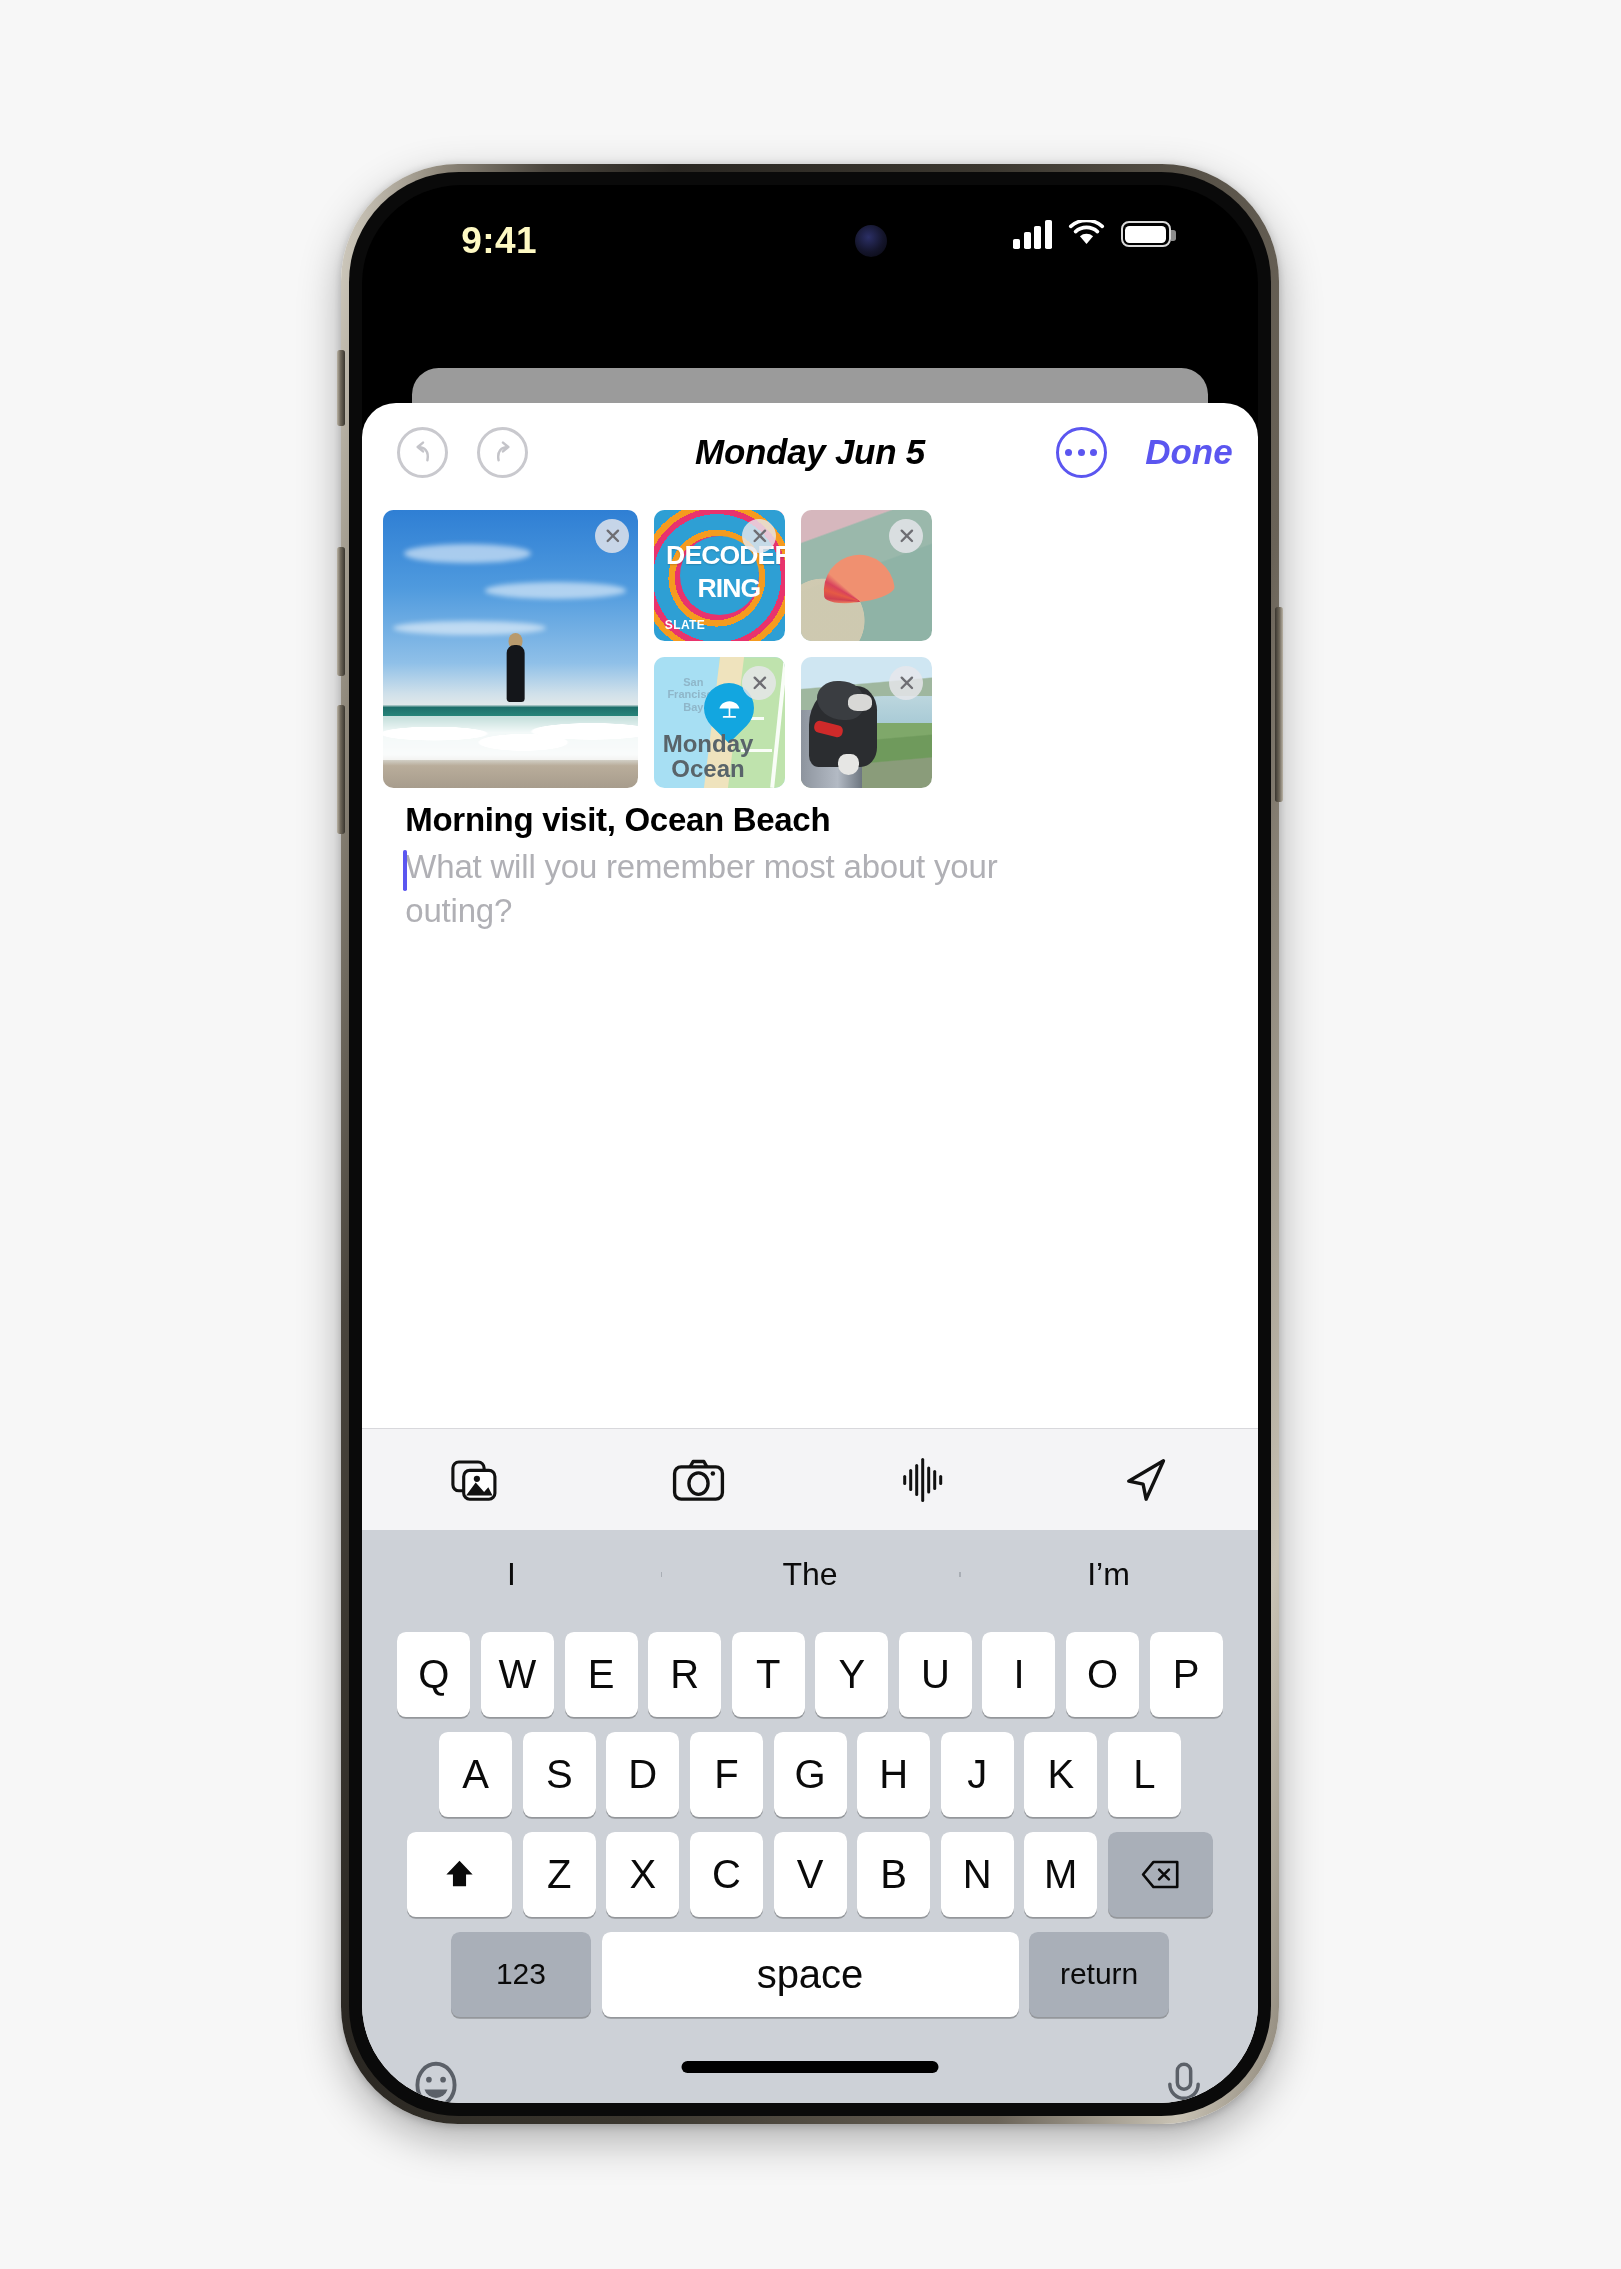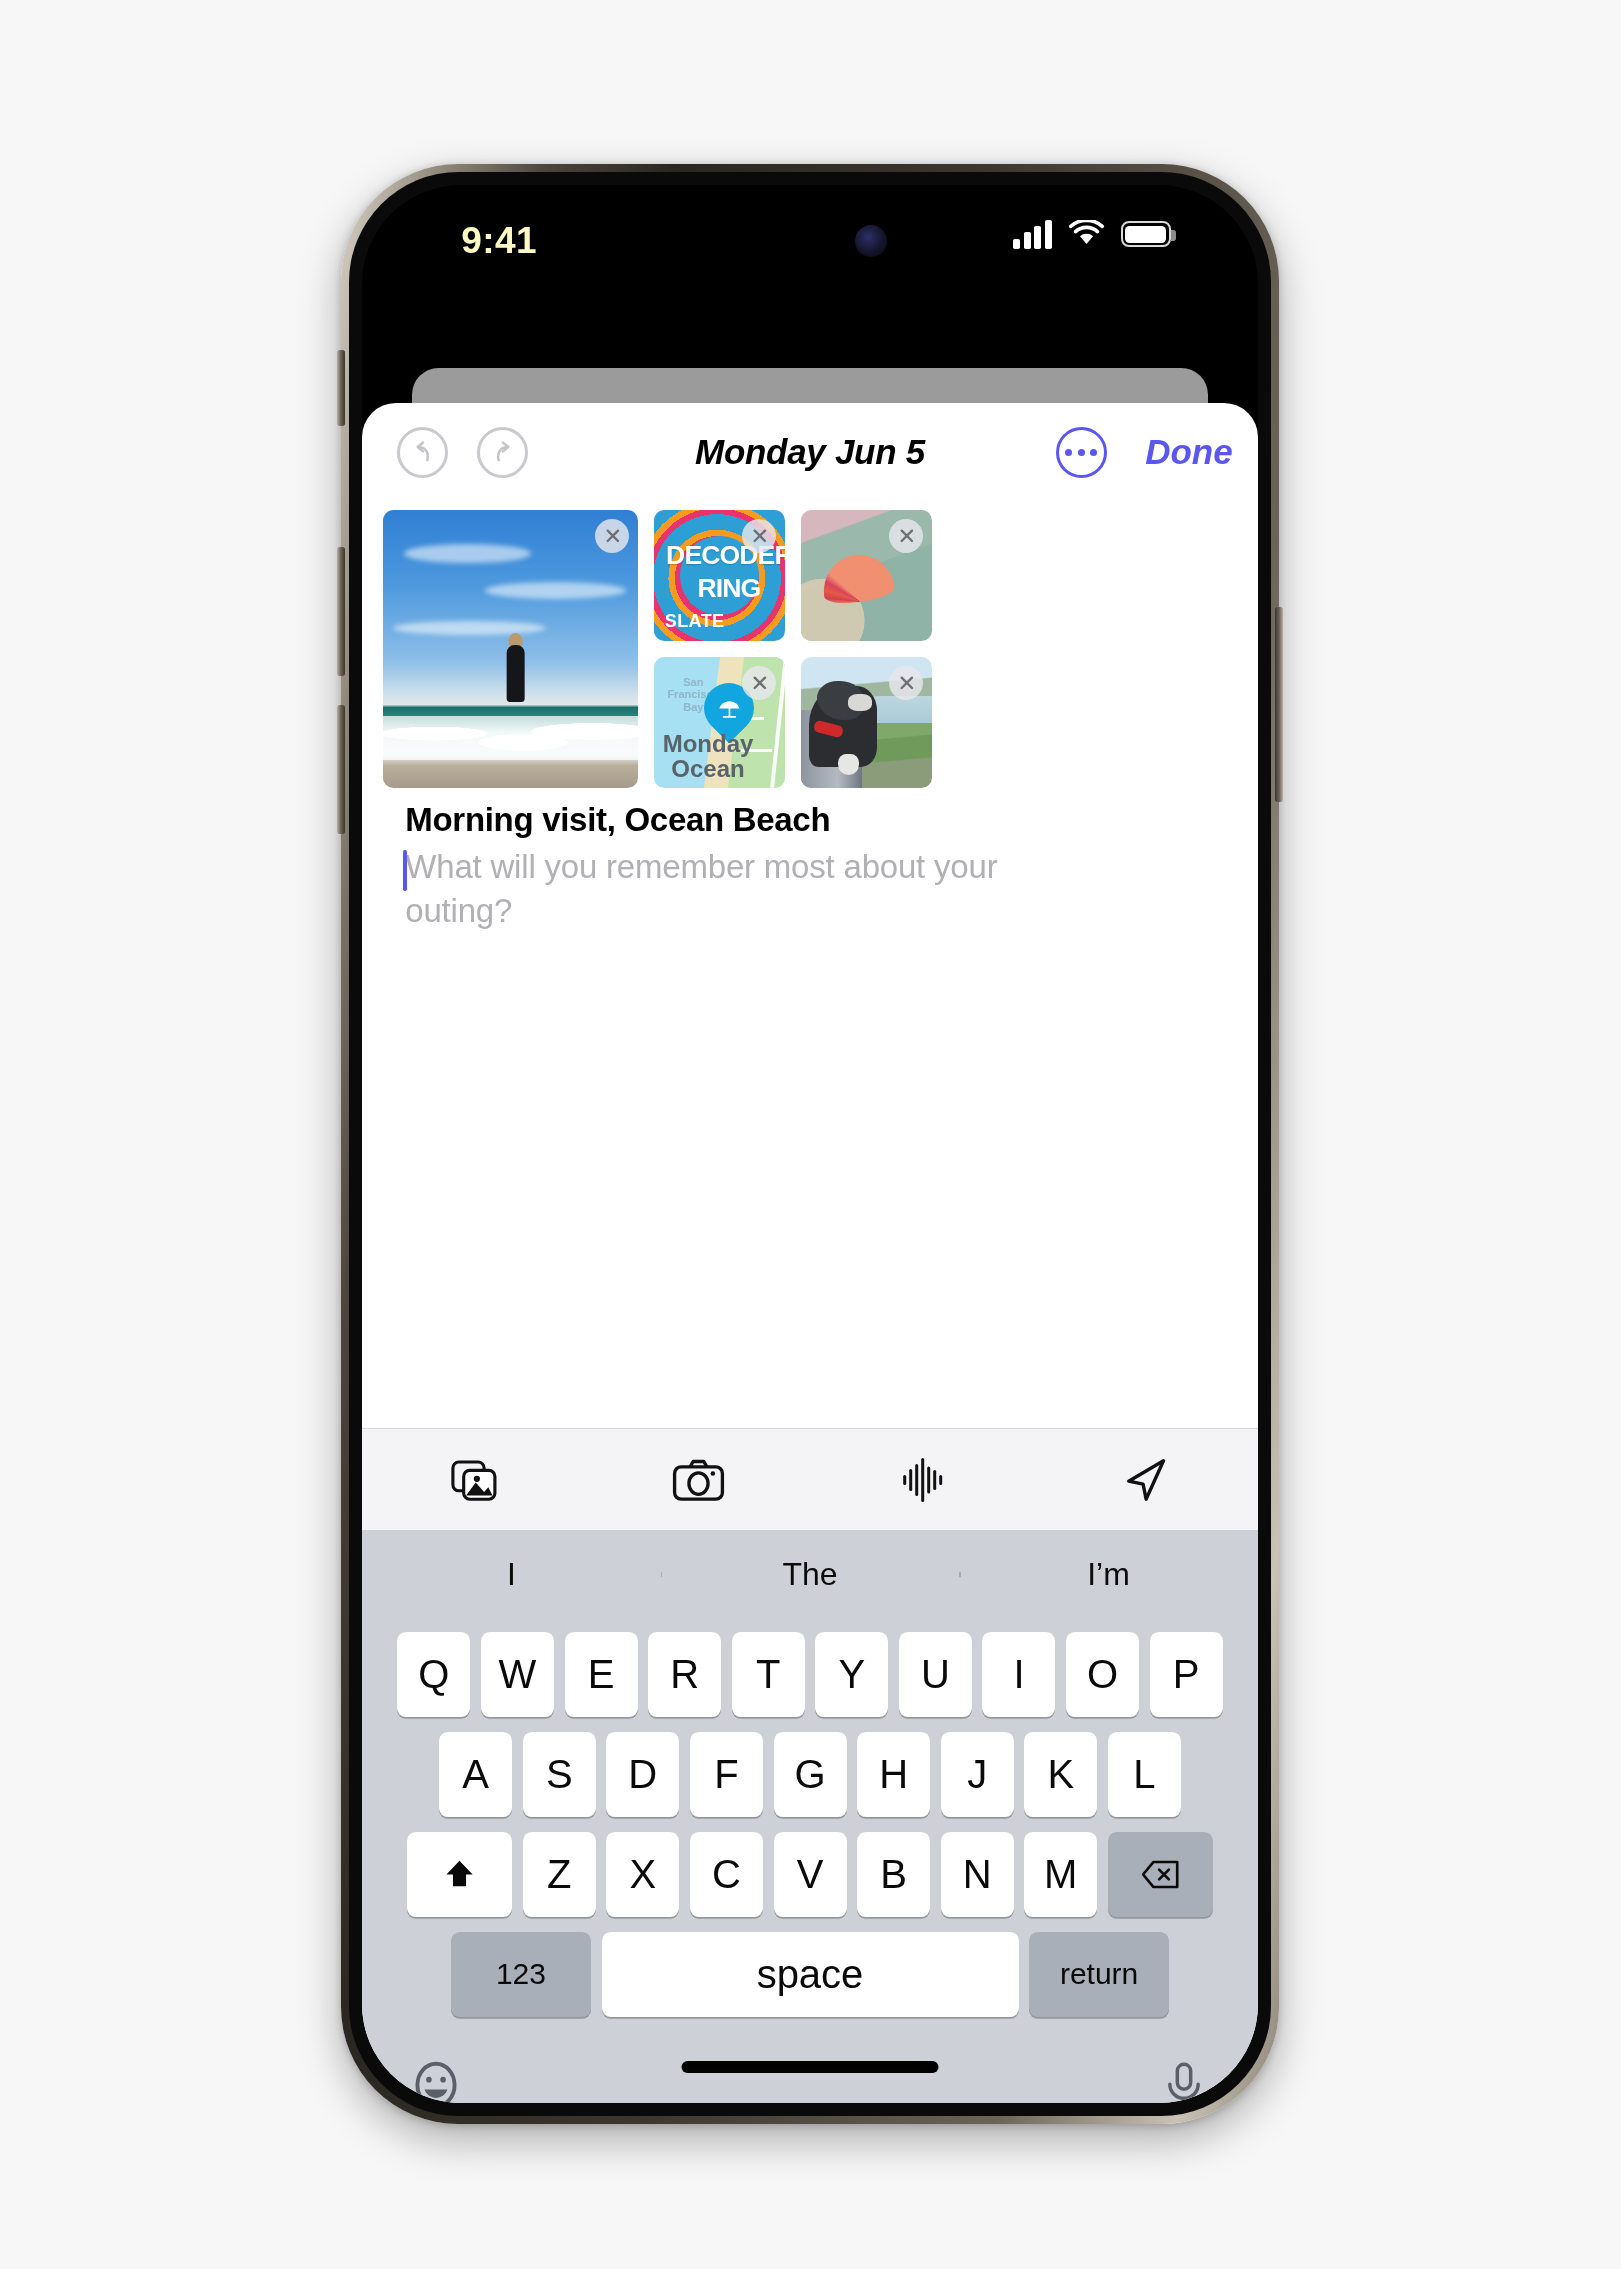--- a/index.html
+++ b/index.html
@@ -153,21 +153,21 @@
     background: repeating-radial-gradient(circle at 48% 52%,
       #2e9fd4 0 8px, #e8336d 8px 14px, #f59b1f 14px 20.4px, #2e9fd4 20.4px 28px); }
   .dr-center { position:absolute; left:20%; top:20%; width:60%; height:60%;
     border-radius:50%; background:#2e9fd4; }
   .dr-t1 { position:absolute; left:9%; top:23%; color:#fff; font-weight:800;
     font-size:26.6px; letter-spacing:-0.9px; font-family:"Liberation Sans",sans-serif;
     text-shadow:0 0.9px 1.8px rgba(0,0,0,.18); }
   .dr-t2 { position:absolute; left:33%; top:48%; color:#fff; font-weight:800;
     font-size:26.6px; letter-spacing:-0.9px; }
   .dr-slate { position:absolute; left:8%; bottom:7%; color:#fff; font-weight:800;
-    font-size:18px; letter-spacing:0.4px; }
+    font-size:12px; letter-spacing:0.4px; }
 
   
   .shell-bg { position:absolute; inset:0;
     background: linear-gradient(160deg,#d6b7bd 0 18%,#9ab8ab 19% 45%,#8fb3a6 46% 100%); }
   .shell-sand { position:absolute; left:0; bottom:0; width:55%; height:52%;
     background: radial-gradient(circle at 30% 70%, #d9cdb2 0 60%, transparent 61%); opacity:.85;}
   .shell { position:absolute; left:16%; top:34%; width:54%; height:36%;
     background: conic-gradient(from 200deg at 50% 100%,
       #e0573f 0deg, #d43a5e 12deg, #f0785a 24deg, #c9334f 36deg,
       #e8604a 48deg, #cf3a58 60deg, #f08a62 72deg, #d04050 84deg,

